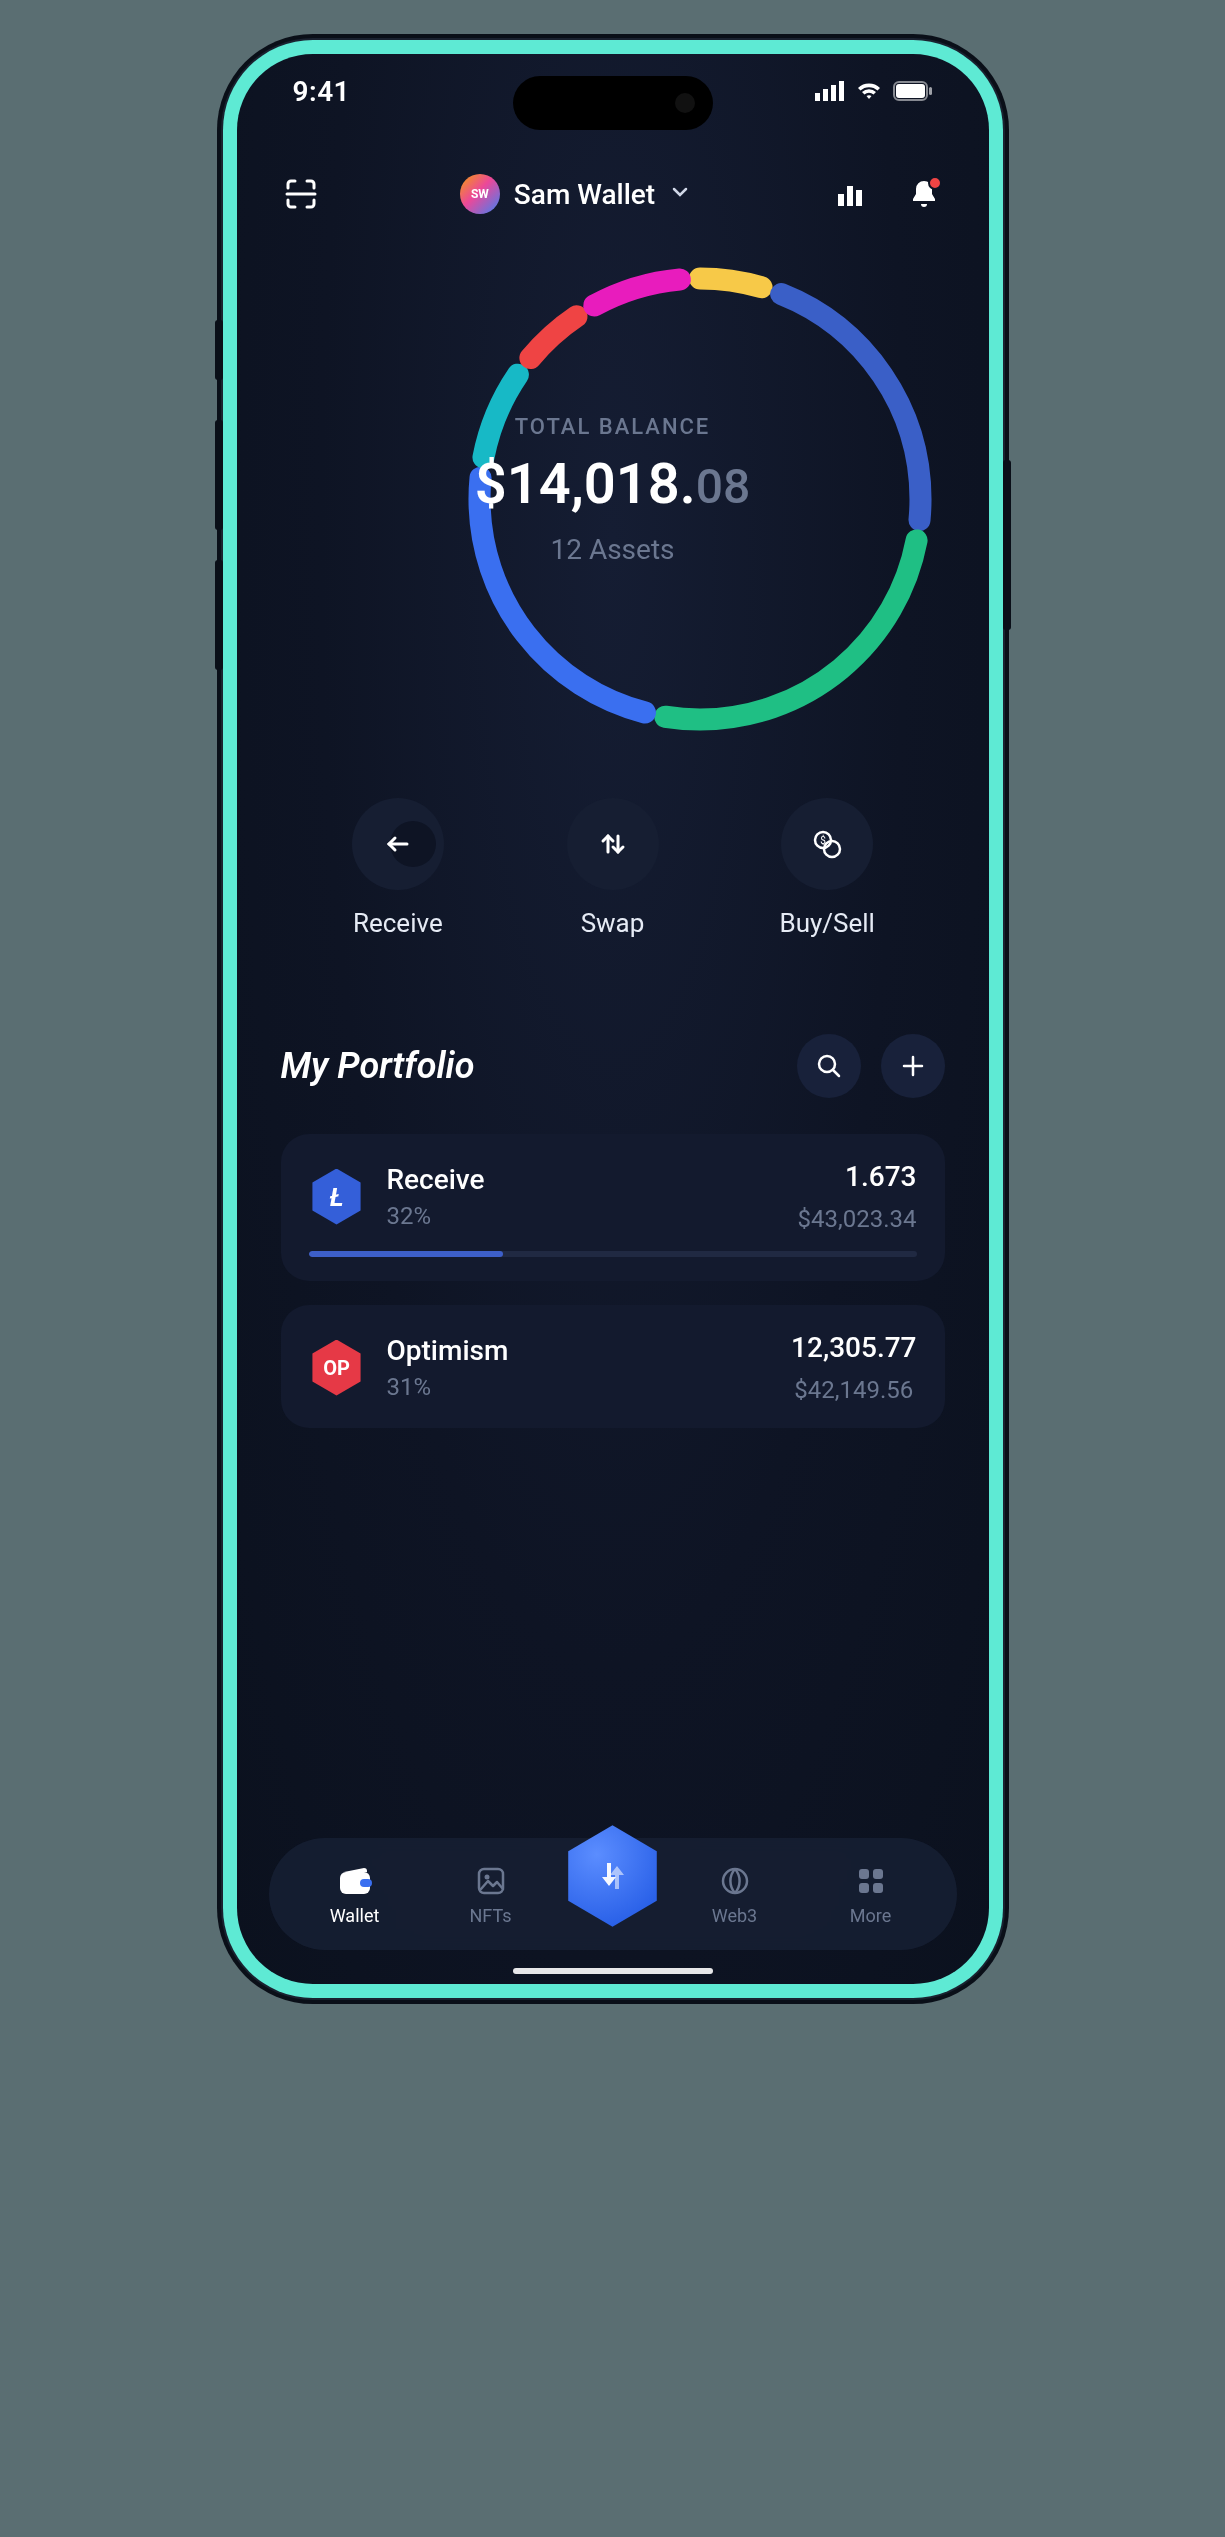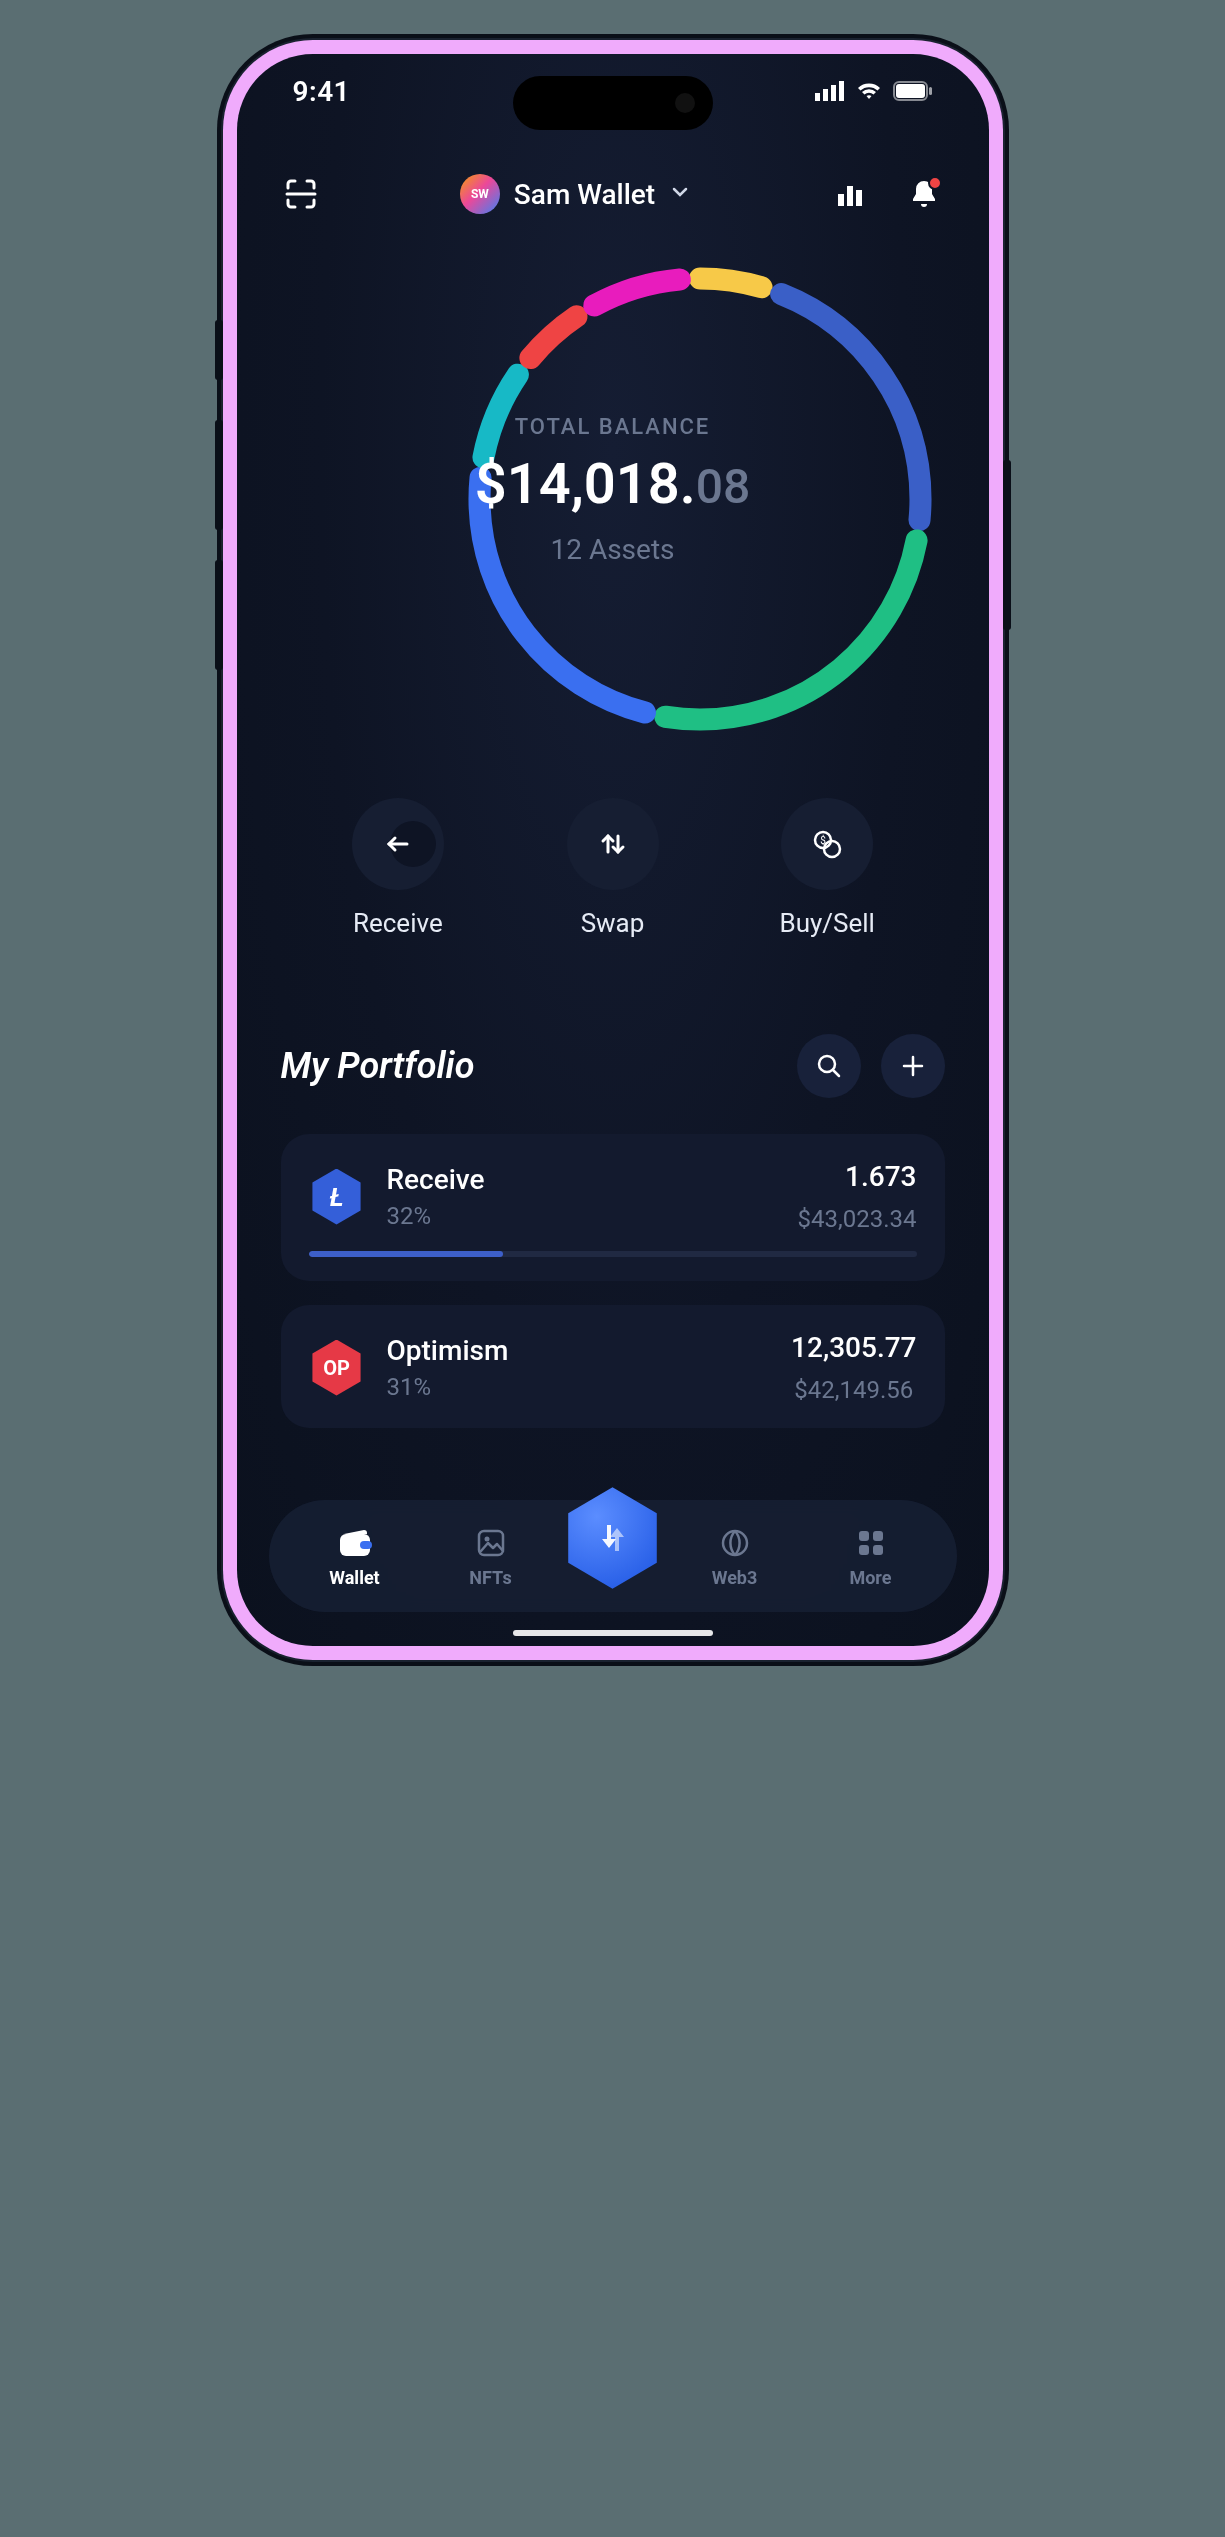--- a/index.html
+++ b/index.html
@@ -1,17 +1,17 @@
 <!DOCTYPE html>
 <html><head>
 <meta charset="utf-8">
 <style>
 * { margin:0; padding:0; box-sizing:border-box; font-family:-apple-system,BlinkMacSystemFont,"Segoe UI",Roboto,sans-serif; }
 body { background:#5a6e72; display:flex; justify-content:center; align-items:flex-start; min-height:2537px; width:1225px; padding:40px 0; }
-.phone-frame { width:780px; height:1620px; background:#f0abfc; border-radius:90px; padding:14px; position:relative; box-shadow:0 0 0 2px #1a2230, 0 0 0 6px #0a0f18; }
+.phone-frame { width:780px; height:1958px; background:#5eead4; border-radius:90px; padding:14px; position:relative; box-shadow:0 0 0 2px #1a2230, 0 0 0 6px #0a0f18; }
 .side-btn { position:absolute; background:#0a0f18; border-radius:3px; }
 .side-btn.l1 { left:-8px; top:280px; width:8px; height:60px; }
 .side-btn.l2 { left:-8px; top:380px; width:8px; height:110px; }
 .side-btn.l3 { left:-8px; top:520px; width:8px; height:110px; }
 .side-btn.r1 { right:-8px; top:420px; width:8px; height:170px; }
 .screen { width:100%; height:100%; background:radial-gradient(ellipse at 50% 25%,#151d33 0%,#0e1424 55%,#0b111e 100%); border-radius:76px; overflow:hidden; position:relative; color:#fff; }
 .notch { position:absolute; top:22px; left:50%; transform:translateX(-50%); width:200px; height:54px; background:#000; border-radius:30px; z-index:50; }
 .notch .cam { position:absolute; right:18px; top:17px; width:20px; height:20px; border-radius:50%; background:#111; }
 .status-bar { position:absolute; top:0; left:0; right:0; height:74px; display:flex; justify-content:space-between; align-items:center; padding:0 56px; font-weight:600; z-index:40; }
 .status-bar .time { font-size:28px; letter-spacing:0.5px; }
@@ -57,21 +57,21 @@
 .coin-ic.op { background:#e63946; clip-path:polygon(50% 0%,93% 25%,93% 75%,50% 100%,7% 75%,7% 25%); border-radius:8px; font-style:normal; font-size:20px;}
 .asset-name { font-size:28px; font-weight:500; }
 .asset-pct { color:#6b7790; font-size:24px; margin-top:6px; }
 .asset-right { text-align:right; }
 .asset-amt { font-size:28px; font-weight:500; }
 .asset-fiat { color:#6b7790; font-size:24px; margin-top:12px;text-align:center; }
 .prog-bar { height:6px; background:#202942; border-radius:3px; overflow:hidden; }
 .prog-fill { height:100%; background:#3d5fc9; border-radius:3px; }
 
 .tab-bar { position:absolute; left:32px; right:32px; bottom:34px; height:112px; background:rgba(22,30,50,0.92); border-radius:56px; display:flex; align-items:center; justify-content:space-around; padding:0 18px; backdrop-filter:blur(8px); }
-.tab-item { flex:1; display:flex; flex-direction:column; align-items:center; gap:6px; color:#6b7790; font-size:18px;font-weight:bold; }
+.tab-item { flex:1; display:flex; flex-direction:column; align-items:center; gap:6px; color:#6b7790; font-size:18px; }
 .tab-item.active { color:#fff; }
 .tab-item .ic { width:36px; height:36px; display:flex; align-items:center; justify-content:center; }
 .tab-center { width:108px; height:108px; margin-top:-36px; display:flex; align-items:center; justify-content:center; background:radial-gradient(circle at 35% 30%,#5b8dff,#2a61e8 70%); clip-path:polygon(50% 3%,91% 27%,91% 73%,50% 97%,9% 73%,9% 27%); border-radius:14px; }
 .home-ind { position:absolute; bottom:10px; left:50%; transform:translateX(-50%); width:200px; height:6px; background:#fff; border-radius:3px; opacity:.9; }
 </style>
 </head>
 <body>
 
 <div class="phone-frame">
   <div class="side-btn l1"></div>

